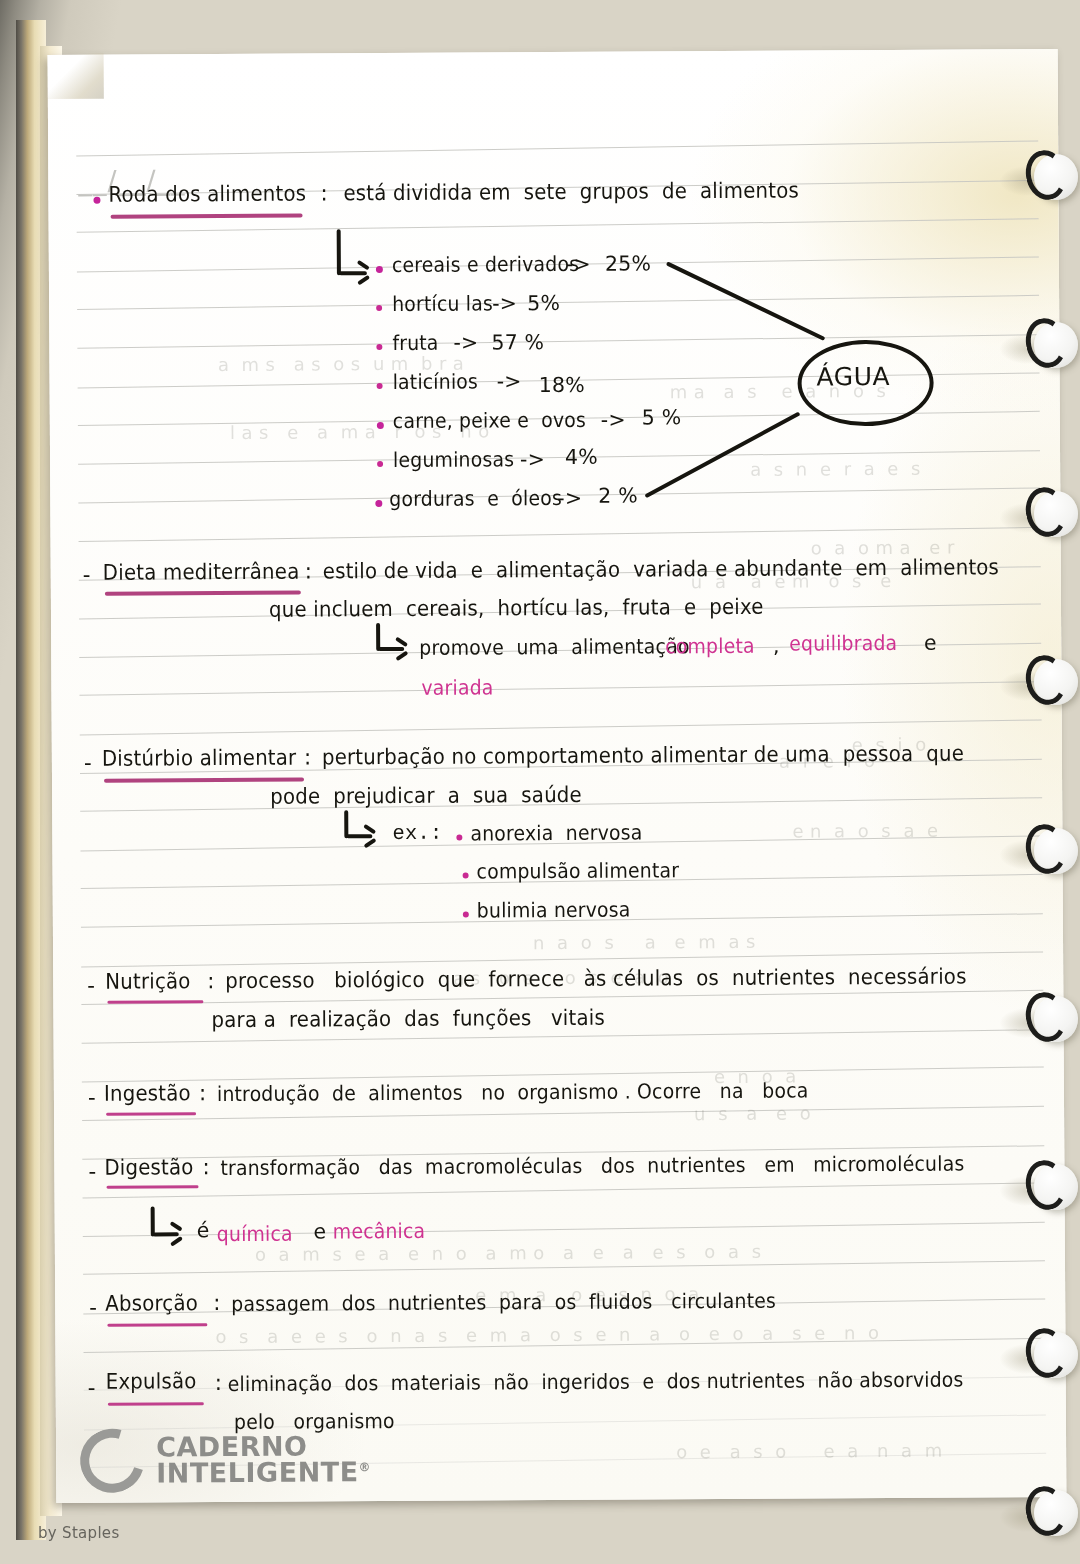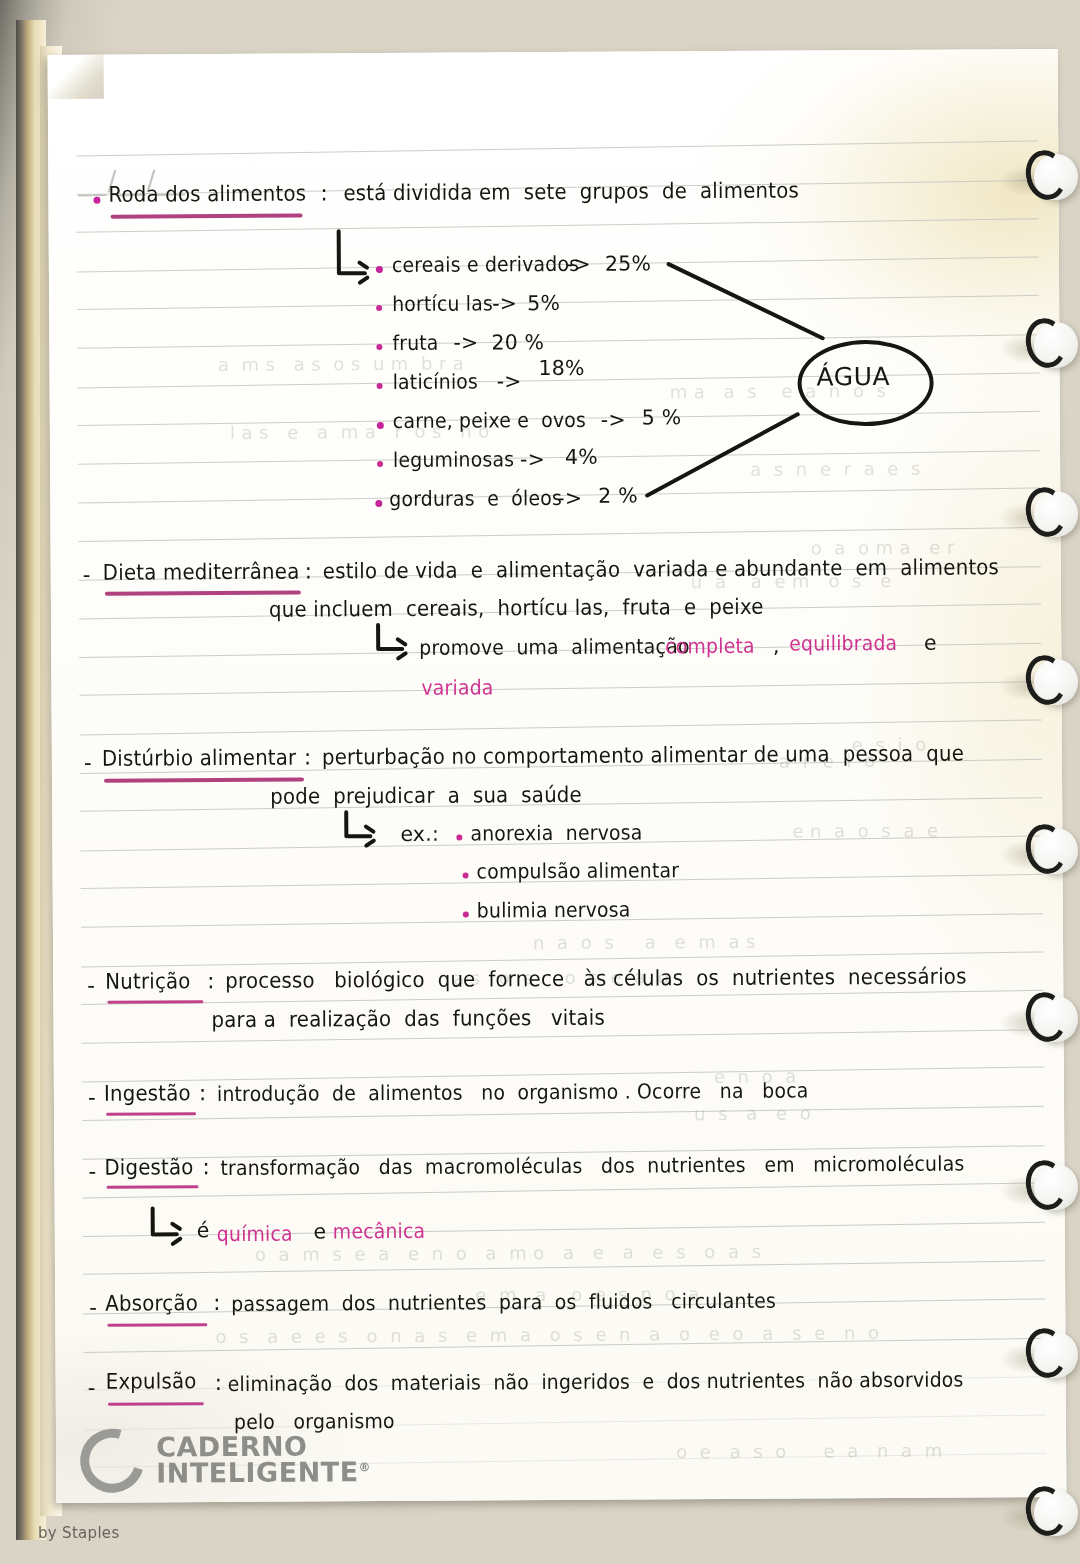--- a/index.html
+++ b/index.html
@@ -315,26 +315,26 @@
     <div class="hw sz-sub" style="left:556px; top:200px;">25%</div>
 
     <div class="pdot sm" style="left:327px; top:252px;"></div>
     <div class="hw sz-sub cond" style="left:343px; top:239px;">hortícu las</div>
     <div class="hw sz-sub" style="left:443px; top:239px;">-&gt;</div>
     <div class="hw sz-sub" style="left:478px; top:239px;">5%</div>
 
     <div class="pdot sm" style="left:327px; top:291px;"></div>
     <div class="hw sz-sub cond" style="left:343px; top:278px;">fruta</div>
     <div class="hw sz-sub" style="left:404px; top:278px;">-&gt;</div>
-    <div class="hw sz-sub" style="left:442px; top:278px;">20 %</div>
+    <div class="hw sz-sub" style="left:442px; top:278px;">57 %</div>
 
     <div class="pdot sm" style="left:327px; top:330px;"></div>
     <div class="hw sz-sub cond" style="left:343px; top:317px;">laticínios</div>
     <div class="hw sz-sub" style="left:447px; top:317px;">-&gt;</div>
-    <div class="hw sz-sub" style="left:489px; top:304px;">18%</div>
+    <div class="hw sz-sub" style="left:489px; top:321px;">18%</div>
 
     <div class="pdot" style="left:327px; top:369px;"></div>
     <div class="hw sz-sub cond" style="left:343px; top:356px;">carne, peixe e  ovos</div>
     <div class="hw sz-sub" style="left:551px; top:356px;">-&gt;</div>
     <div class="hw sz-sub" style="left:592px; top:354px;">5 %</div>
 
     <div class="pdot sm" style="left:327px; top:408px;"></div>
     <div class="hw sz-sub cond" style="left:343px; top:395px;">leguminosas</div>
     <div class="hw sz-sub" style="left:470px; top:395px;">-&gt;</div>
     <div class="hw sz-sub" style="left:515px; top:393px;">4%</div>
@@ -375,21 +375,21 @@
     <div class="hw sz-main cond" style="left:270px; top:691px;">perturbação no comportamento alimentar de uma  pessoa  que</div>
     <div class="uline" style="left:52px; top:724px; width:200px;"></div>
     <div class="hw sz-main cond" style="left:218px; top:730px;">pode  prejudicar  a  sua  saúde</div>
 
     <div class="elbow" style="left:292px; top:757px; width:34px; height:28px;">
       <div class="v"></div>
       <div class="h" style="width:26px;"></div>
       <div class="ah1" style="left:19px; bottom:8px; transform:rotate(34deg);"></div>
       <div class="ah2" style="left:19px; bottom:-6px; transform:rotate(-34deg);"></div>
     </div>
-    <div class="hw sz-sub" style="left:348px; top:769px;">ex.:</div>
+    <div class="hw sz-sub" style="left:340px; top:769px;font-family:Liberation Mono, monospace;">ex.:</div>
 
     <div class="pdot sm" style="left:404px; top:782px;"></div>
     <div class="hw sz-sub cond" style="left:418px; top:769px;">anorexia  nervosa</div>
 
     <div class="pdot sm" style="left:410px; top:820px;"></div>
     <div class="hw sz-sub cond" style="left:424px; top:807px;">compulsão alimentar</div>
 
     <div class="pdot sm" style="left:410px; top:859px;"></div>
     <div class="hw sz-sub cond" style="left:424px; top:846px;">bulimia nervosa</div>
 

